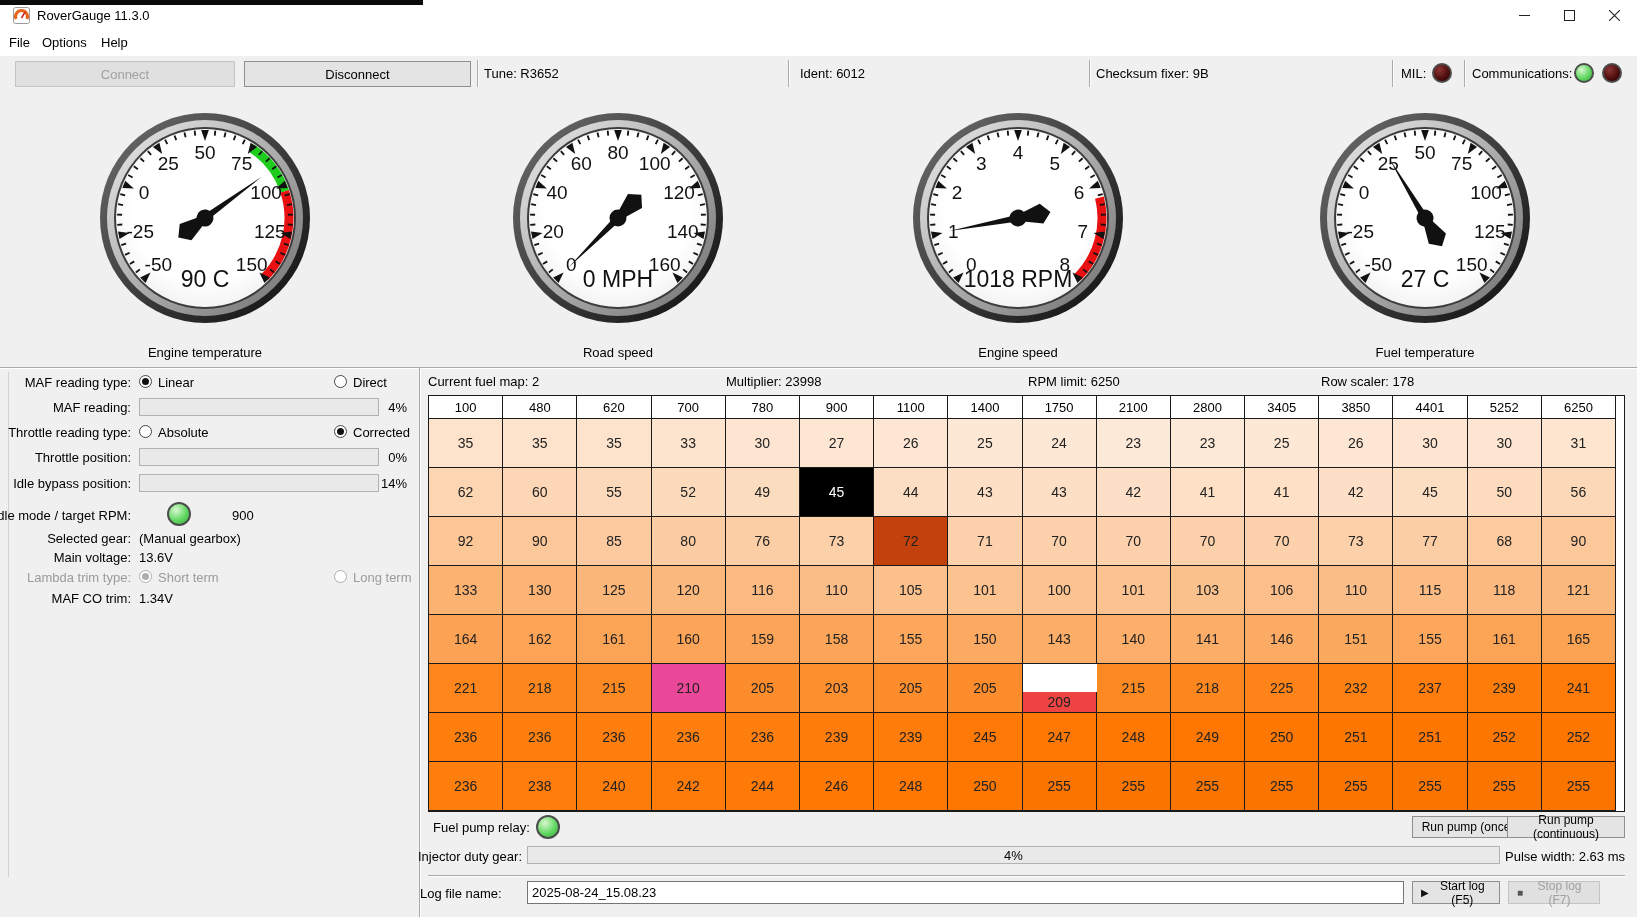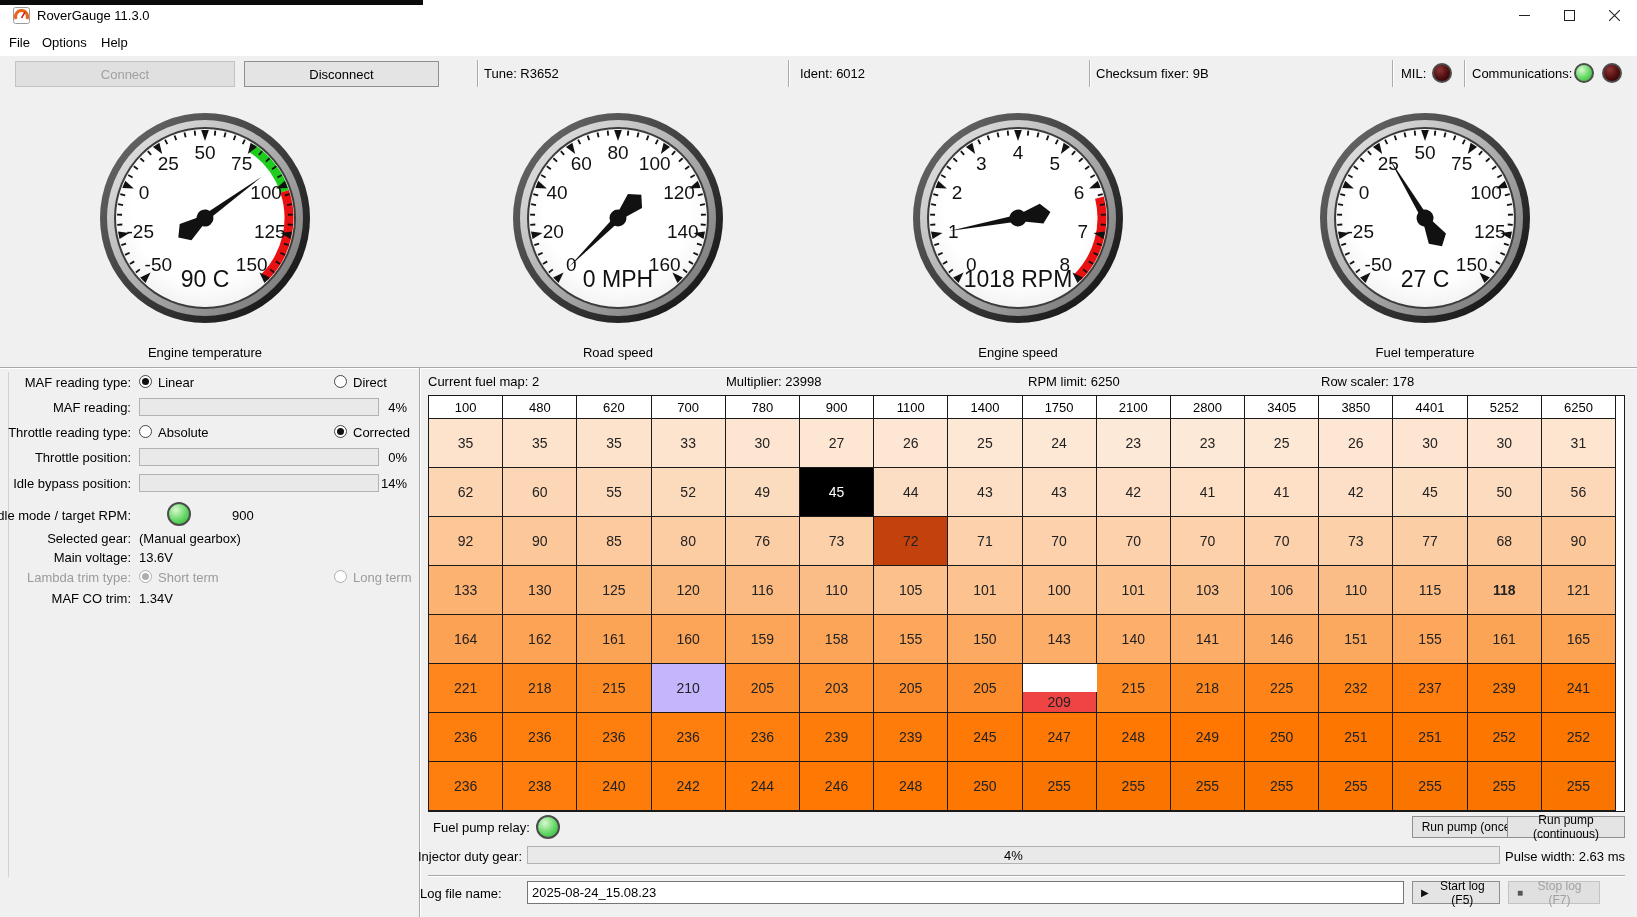--- a/index.html
+++ b/index.html
@@ -108,21 +108,21 @@
 <div class="abs top-strip"></div>
 
 <div class="abs menubar">
   <span class="menu-item" style="left:9px">File</span>
   <span class="menu-item" style="left:42px">Options</span>
   <span class="menu-item" style="left:101px">Help</span>
 </div>
 
 <div class="abs toolbar">
   <button class="btn" disabled="" style="position:absolute;left:15px;top:5px;width:220px;height:26px;">Connect</button>
-  <button class="btn" style="position:absolute;left:244px;top:5px;width:195px;height:26px;">Disconnect</button>
+  <button class="btn" style="position:absolute;left:244px;top:5px;width:227px;height:26px;">Disconnect</button>
   <div class="tsep" style="left:477px"></div>
   <span class="tlabel" style="left:484px">Tune: R3652</span>
   <div class="tsep" style="left:788px"></div>
   <span class="tlabel" style="left:800px">Ident: 6012</span>
   <div class="tsep" style="left:1089px"></div>
   <span class="tlabel" style="left:1096px">Checksum fixer: 9B</span>
   <div class="tsep" style="left:1392px"></div>
   <span class="tlabel" style="left:1401px">MIL:</span>
   <span class="led darkred" style="left:1432px;top:7px;width:20px;height:20px;"></span>
   <div class="tsep" style="left:1464px"></div>
@@ -583,42 +583,42 @@
     <div class="fc" style="background: rgb(251, 186, 129);">116</div>
     <div class="fc" style="background: rgb(251, 189, 135);">110</div>
     <div class="fc" style="background: rgb(251, 192, 139);">105</div>
     <div class="fc" style="background: rgb(252, 194, 143);">101</div>
     <div class="fc" style="background: rgb(252, 194, 144);">100</div>
     <div class="fc" style="background: rgb(252, 194, 143);">101</div>
     <div class="fc" style="background: rgb(251, 193, 141);">103</div>
     <div class="fc" style="background: rgb(252, 191, 139);">106</div>
     <div class="fc" style="background: rgb(251, 189, 135);">110</div>
     <div class="fc" style="background: rgb(251, 187, 130);">115</div>
-    <div class="fc" style="background: rgb(251, 185, 127); font-weight: bold;">118</div>
+    <div class="fc" style="background: rgb(251, 185, 127);">118</div>
     <div class="fc" style="background: rgb(251, 184, 124);">121</div>
     <div class="fc" style="background: rgb(252, 162, 84);">164</div>
     <div class="fc" style="background: rgb(252, 163, 85);">162</div>
     <div class="fc" style="background: rgb(252, 164, 86);">161</div>
     <div class="fc" style="background: rgb(252, 164, 87);">160</div>
     <div class="fc" style="background: rgb(252, 165, 88);">159</div>
     <div class="fc" style="background: rgb(252, 165, 89);">158</div>
     <div class="fc" style="background: rgb(252, 167, 92);">155</div>
     <div class="fc" style="background: rgb(252, 169, 97);">150</div>
     <div class="fc" style="background: rgb(252, 173, 103);">143</div>
     <div class="fc" style="background: rgb(252, 174, 106);">140</div>
     <div class="fc" style="background: rgb(252, 174, 105);">141</div>
     <div class="fc" style="background: rgb(252, 171, 101);">146</div>
     <div class="fc" style="background: rgb(252, 169, 96);">151</div>
     <div class="fc" style="background: rgb(252, 167, 92);">155</div>
     <div class="fc" style="background: rgb(252, 164, 86);">161</div>
     <div class="fc" style="background: rgb(252, 162, 83);">165</div>
     <div class="fc" style="background: rgb(254, 134, 29);">221</div>
     <div class="fc" style="background: rgb(253, 135, 31);">218</div>
     <div class="fc" style="background: rgb(253, 137, 34);">215</div>
-    <div class="fc" style="background: #c4b5fd;">210</div>
+    <div class="fc" style="background: #ec4899;">210</div>
     <div class="fc" style="background: rgb(253, 141, 44);">205</div>
     <div class="fc" style="background: rgb(253, 143, 46);">203</div>
     <div class="fc" style="background: rgb(253, 141, 44);">205</div>
     <div class="fc" style="background: rgb(253, 141, 44);">205</div>
     <div class="fc" style="background: #ef4444; margin-top: 28px;">209</div>
     <div class="fc" style="background: rgb(253, 137, 34);">215</div>
     <div class="fc" style="background: rgb(253, 135, 31);">218</div>
     <div class="fc" style="background: rgb(254, 131, 24);">225</div>
     <div class="fc" style="background: rgb(254, 128, 17);">232</div>
     <div class="fc" style="background: rgb(254, 125, 13);">237</div>

